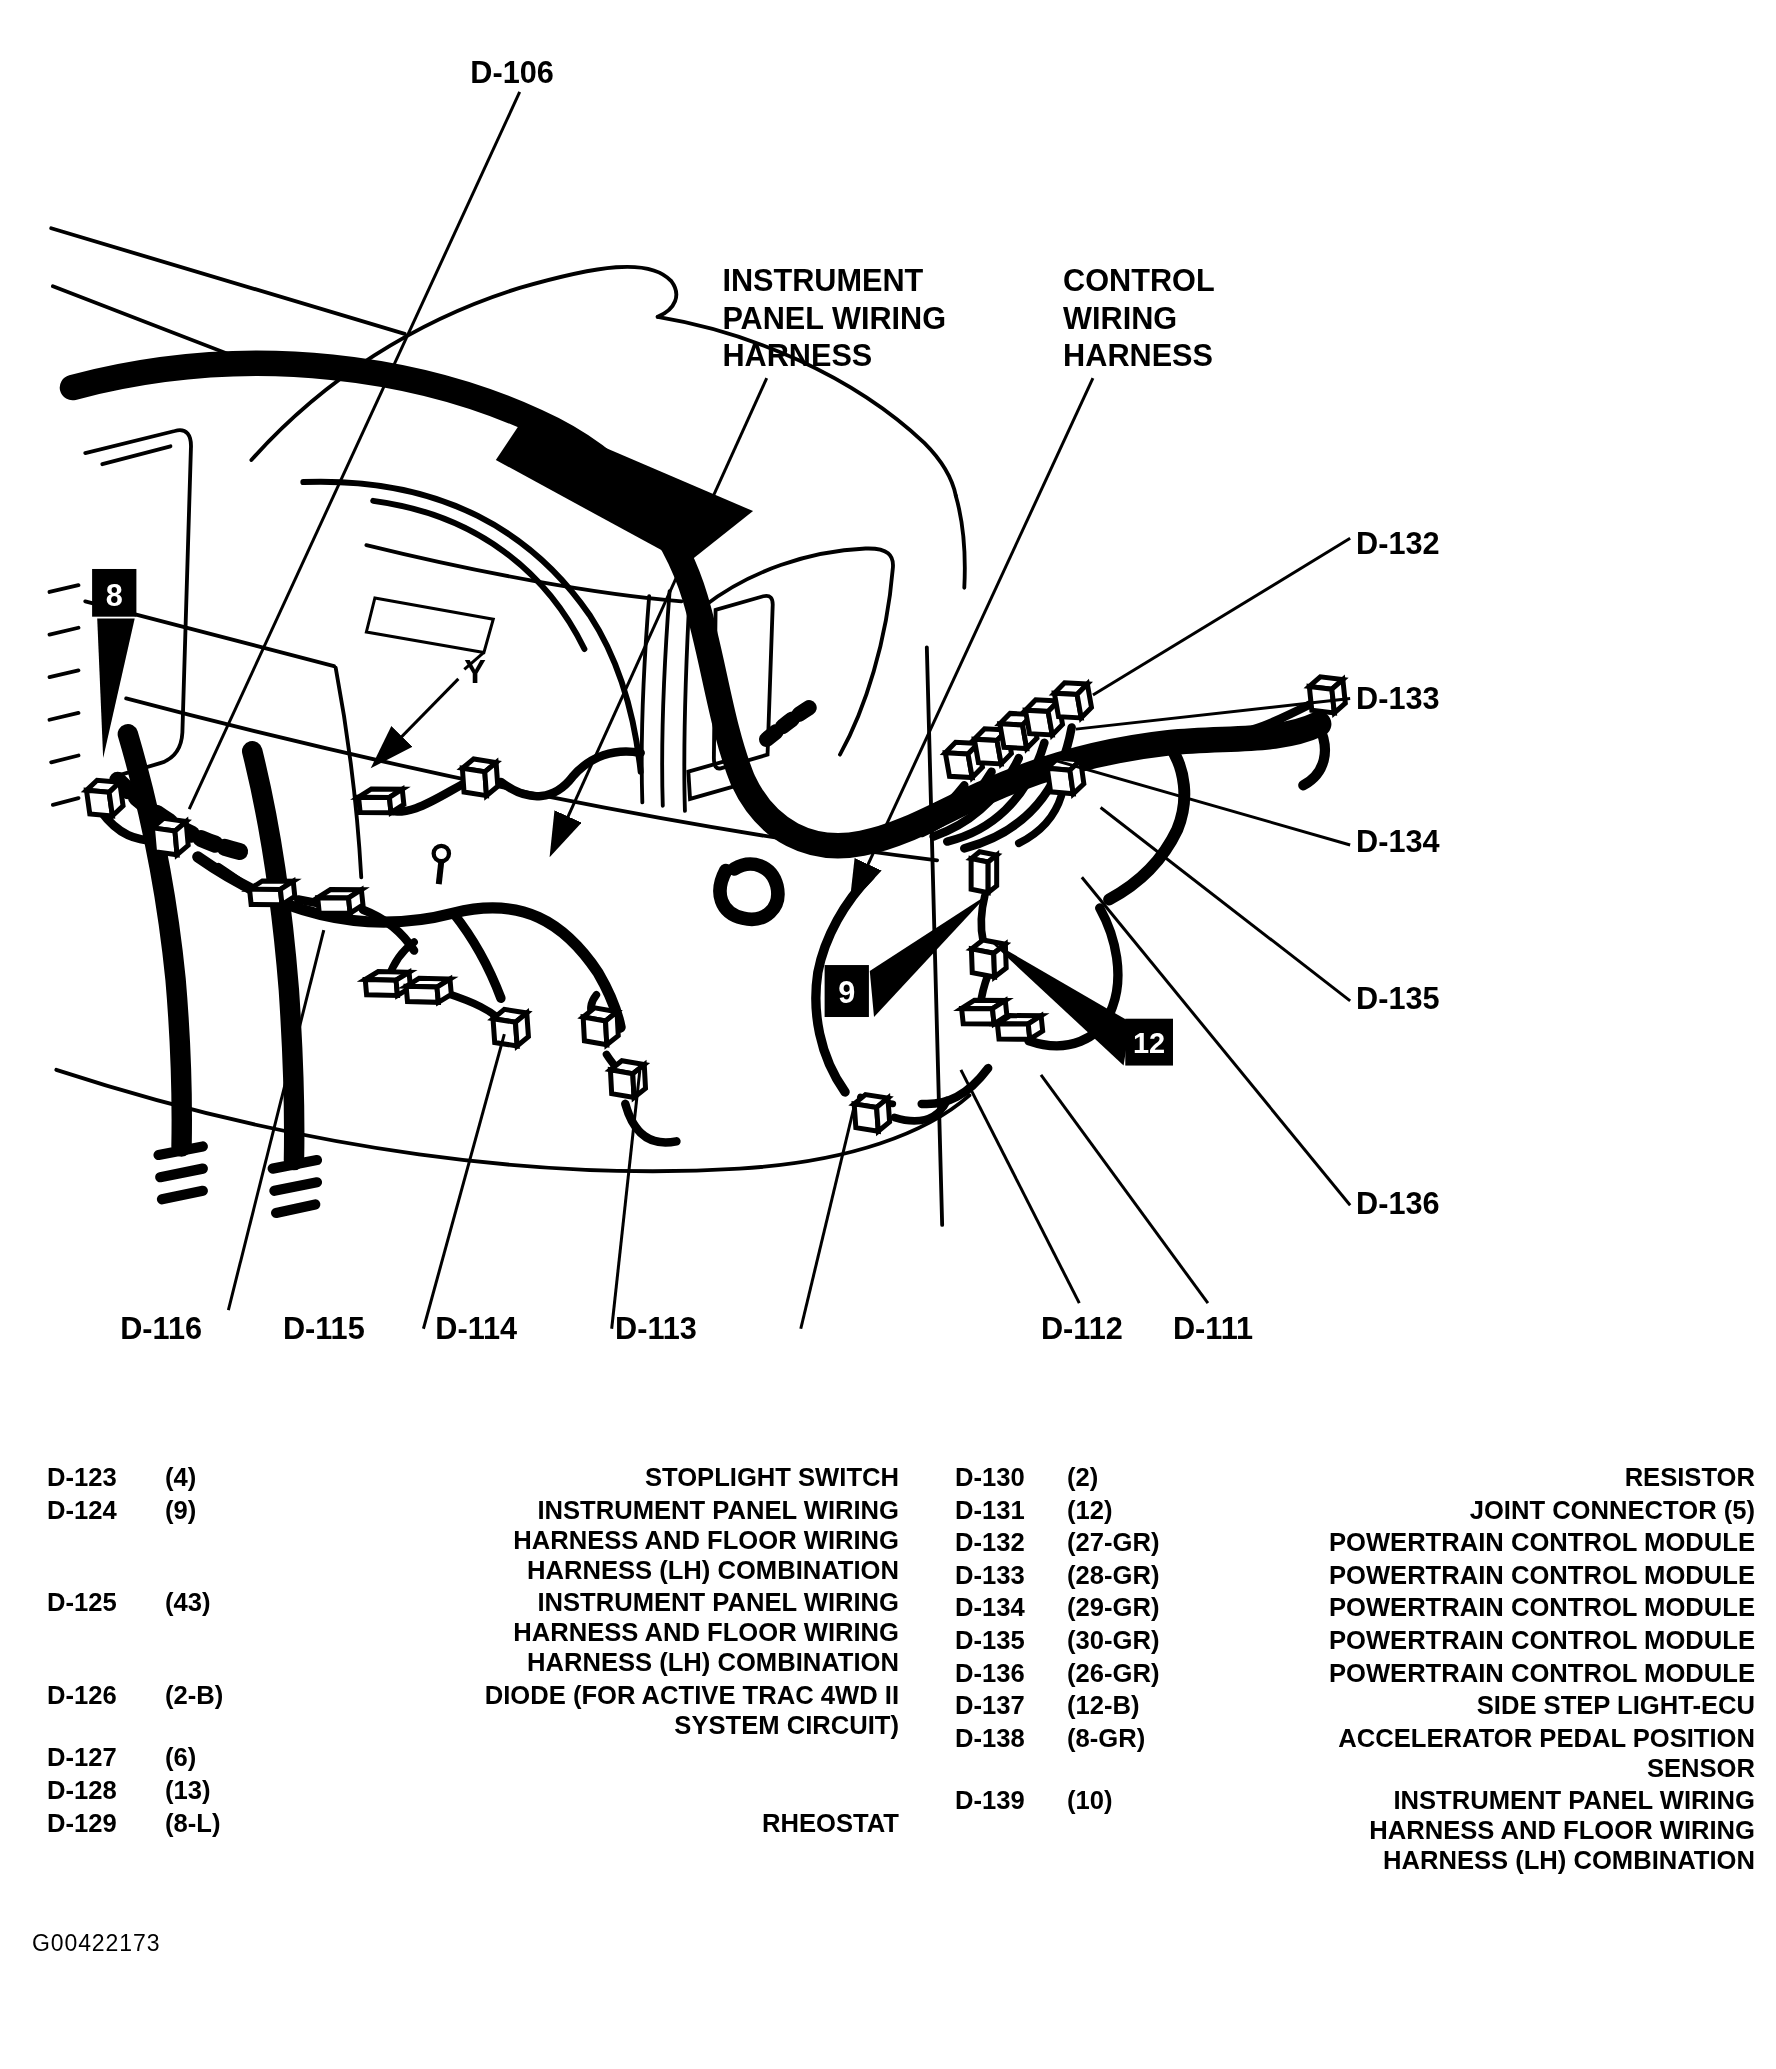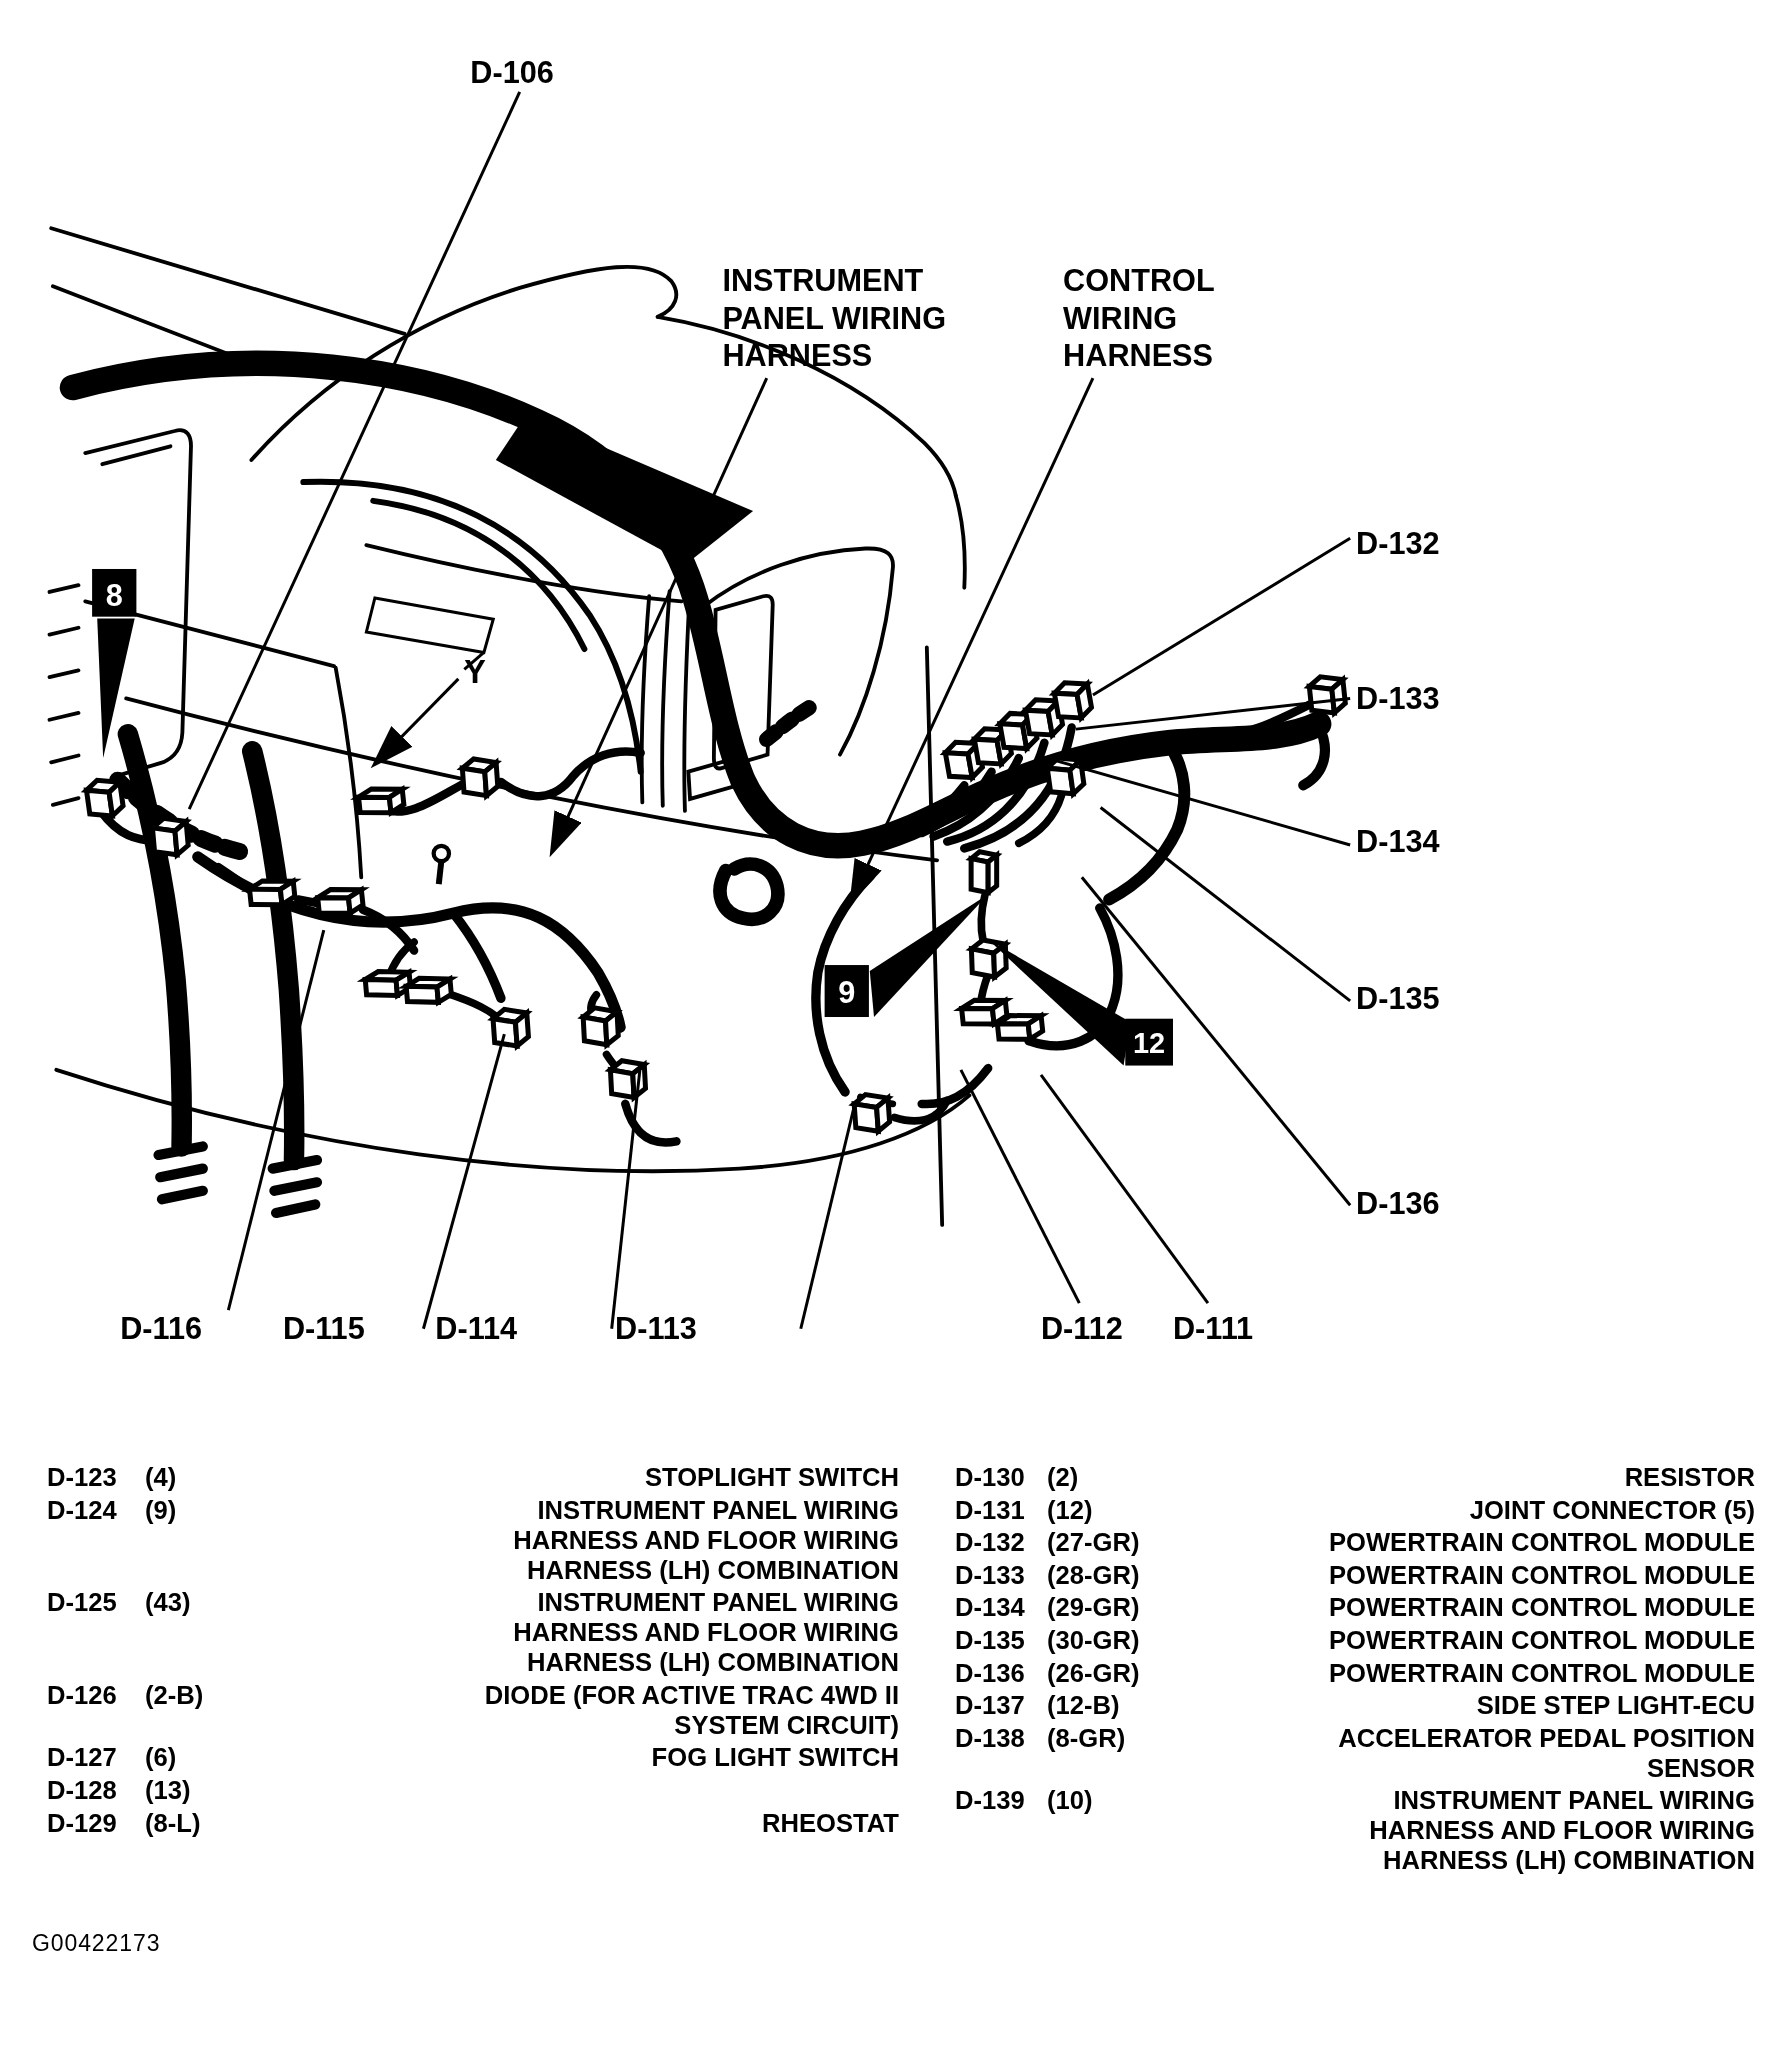--- a/index.html
+++ b/index.html
@@ -4,21 +4,21 @@
 <style>
   html,body{margin:0;padding:0;background:#e8e8e8;}
   .page{
     position:relative;width:1777px;height:2070px;background:#ffffff;
     font-family:"Liberation Sans",sans-serif;color:#000;overflow:hidden;
   }
   svg{position:absolute;top:0;left:0;}
   svg text{font-family:"Liberation Sans",sans-serif;font-weight:700;fill:#000;}
   svg text.boxdigit{fill:#fff;}
   .legend-col{position:absolute;font-size:25.6px;font-weight:700;line-height:30px;}
-  .legend-row{display:grid;margin-bottom:2.6px;}
+  .legend-row{display:grid;margin-bottom:2.6px;gap:20px;}
   .legend-left .legend-row{grid-template-columns:98px 153px 1fr;}
   .legend-right .legend-row{grid-template-columns:92px 112px 1fr;margin-left:18px;}
   .legend-desc{white-space:pre-line;text-align:right;}
   .figcode{position:absolute;left:32px;top:1930px;font-size:23px;font-weight:400;letter-spacing:0.9px;}
 </style>
 </head>
 <body>
 
 <div class="page">
 
@@ -232,21 +232,20 @@
     </div>
     <div class="legend-row">
       <span class="legend-id">D-126</span>
       <span class="legend-pin">(2-B)</span>
       <span class="legend-desc">DIODE (FOR ACTIVE TRAC 4WD II
 SYSTEM CIRCUIT)</span>
     </div>
     <div class="legend-row">
       <span class="legend-id">D-127</span>
       <span class="legend-pin">(6)</span>
-      <span class="legend-desc">FOG LIGHT SWITCH</span>
     </div>
     <div class="legend-row">
       <span class="legend-id">D-128</span>
       <span class="legend-pin">(13)</span>
     </div>
     <div class="legend-row">
       <span class="legend-id">D-129</span>
       <span class="legend-pin">(8-L)</span>
       <span class="legend-desc">RHEOSTAT</span>
     </div>

